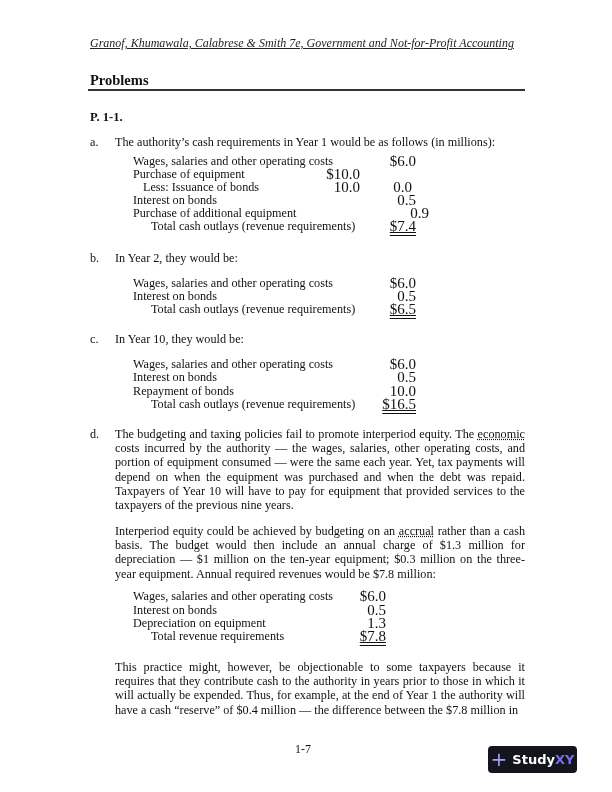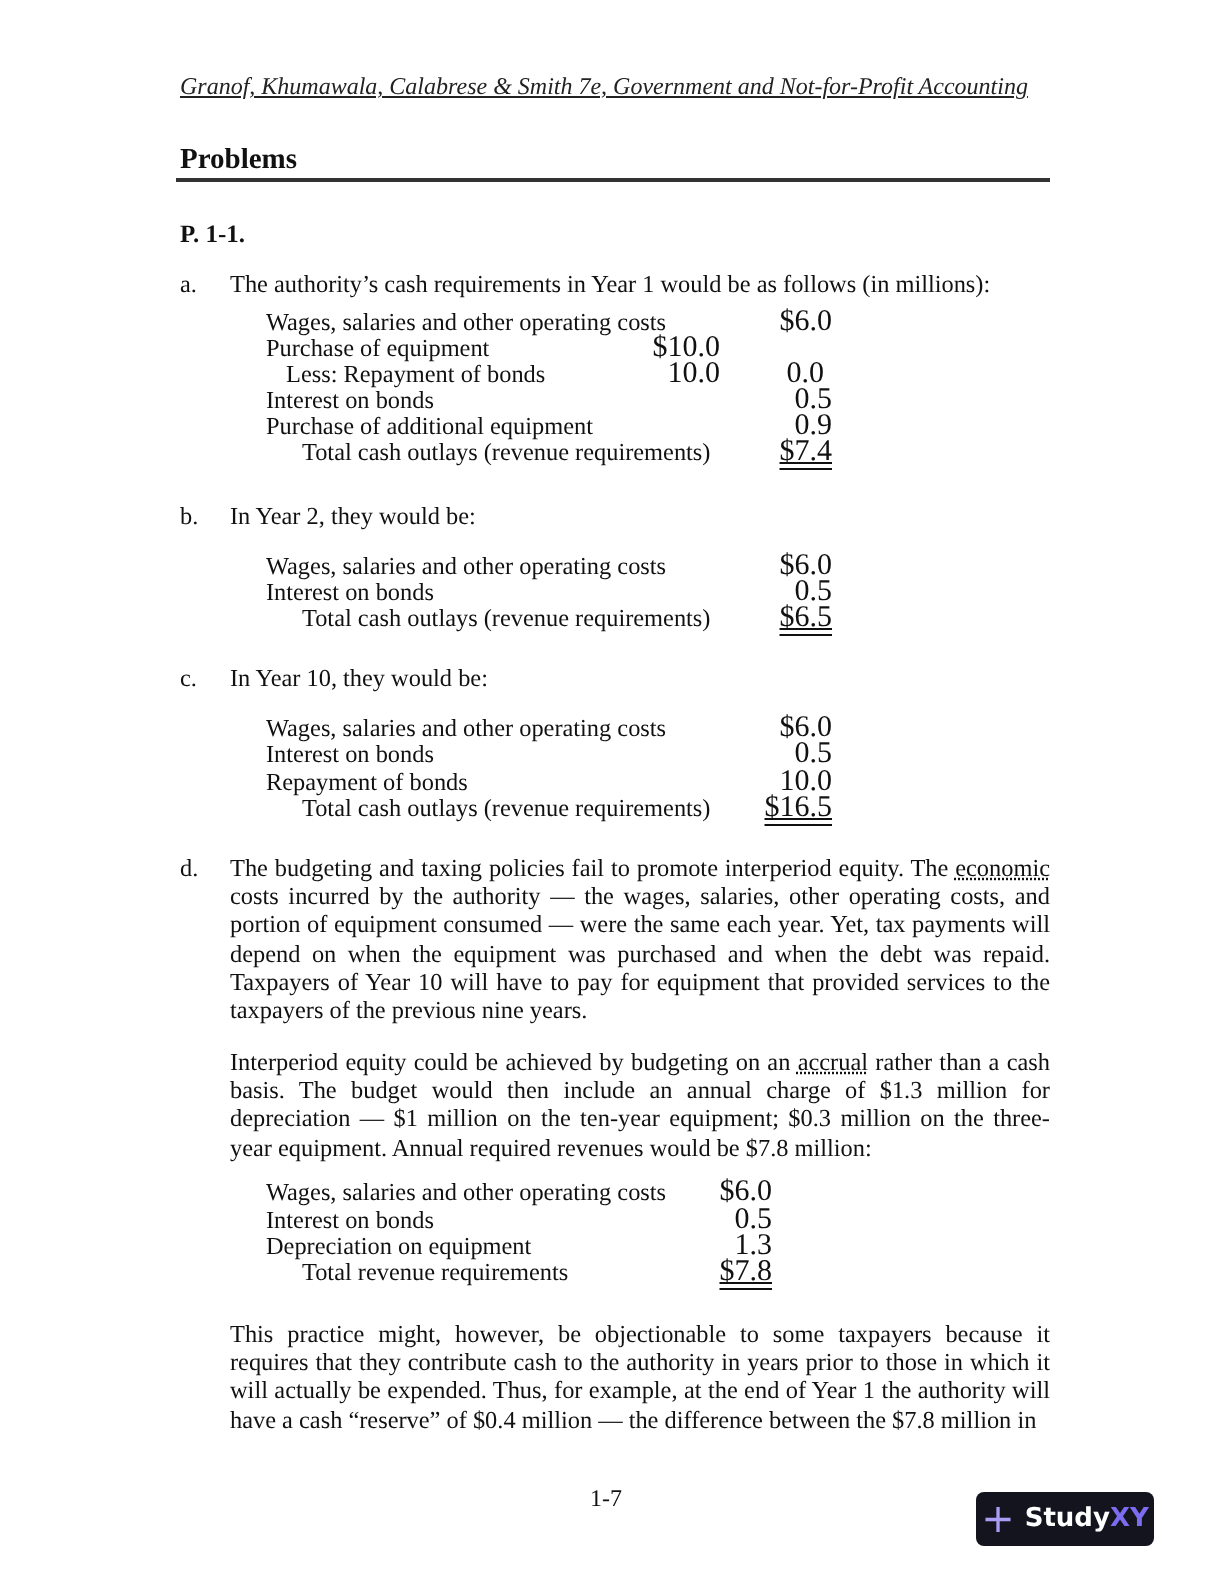--- a/index.html
+++ b/index.html
@@ -38,29 +38,29 @@
 <div class="abs item-letter" style="top:135px">a.</div>
 <div class="abs item-text" style="top:135px">The authority’s cash requirements in Year 1 would be as follows (in millions):</div>
 
 <div>
   <div class="abs row" style="top:155px"><span>Wages, salaries and other operating costs</span></div>
   <div class="abs num" style="top:155px; left:372px; width:44px">$6.0</div>
 
   <div class="abs row" style="top:168px"><span>Purchase of equipment</span></div>
   <div class="abs num" style="top:168px; left:320px; width:40px">$10.0</div>
 
-  <div class="abs row indent1" style="top:181px"><span>Less:  Repayment of bonds</span></div>
+  <div class="abs row indent1" style="top:181px"><span>Less:  Issuance of bonds</span></div>
   <div class="abs num" style="top:181px; left:320px; width:40px"><span class="ul" style="padding-left:8px">10.0</span></div>
   <div class="abs num" style="top:181px; left:368px; width:44px">0.0</div>
 
   <div class="abs row" style="top:194px"><span>Interest on bonds</span></div>
   <div class="abs num" style="top:194px; left:372px; width:44px">0.5</div>
 
   <div class="abs row" style="top:207px"><span>Purchase of additional equipment</span></div>
-  <div class="abs num" style="top:207px; left:372px; width:44px"><span class="ul" style="padding-left:8px">0.9</span></div>
+  <div class="abs num" style="top:207px; left:385px; width:44px"><span class="ul" style="padding-left:8px">0.9</span></div>
 
   <div class="abs row indent2" style="top:220px"><span>Total cash outlays (revenue requirements)</span></div>
   <div class="abs num" style="top:220px; left:372px; width:44px"><span class="dul">$7.4</span></div>
 </div>
 
 <div class="abs item-letter" style="top:251px">b.</div>
 <div class="abs item-text" style="top:251px">In Year 2, they would be:</div>
 
 <div>
   <div class="abs row" style="top:277px"><span>Wages, salaries and other operating costs</span></div>

